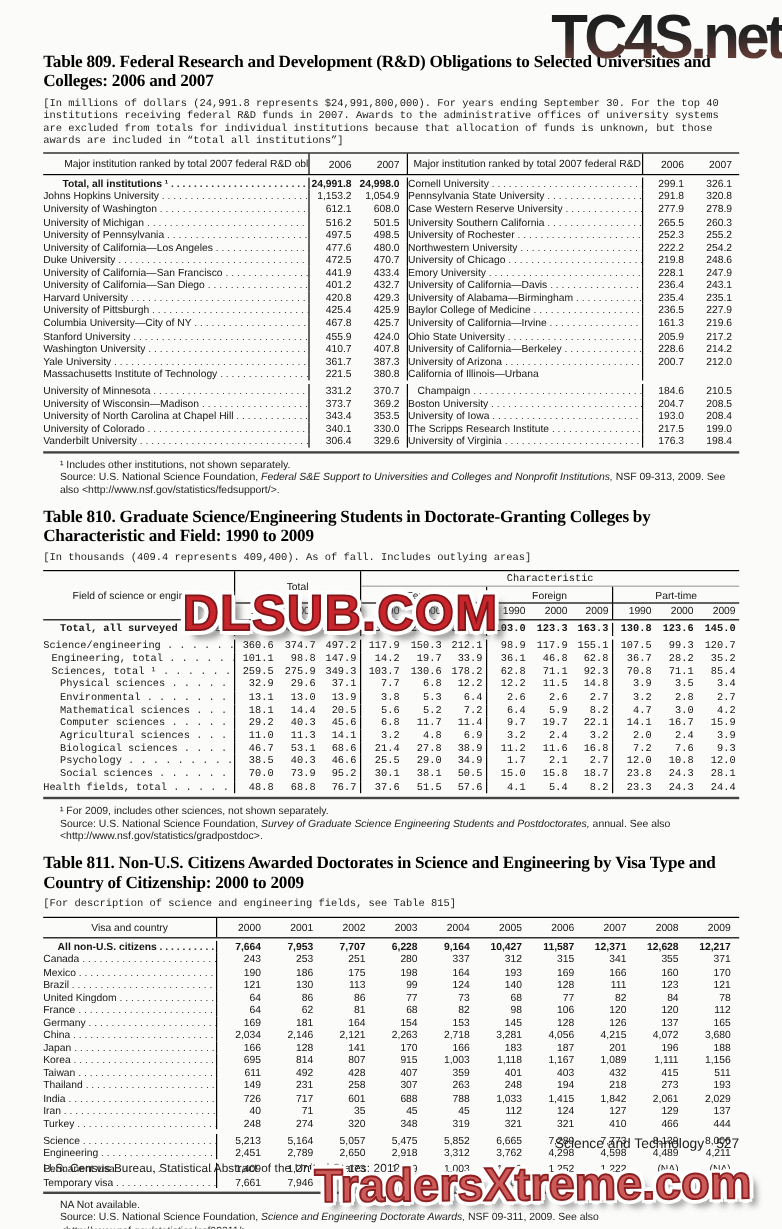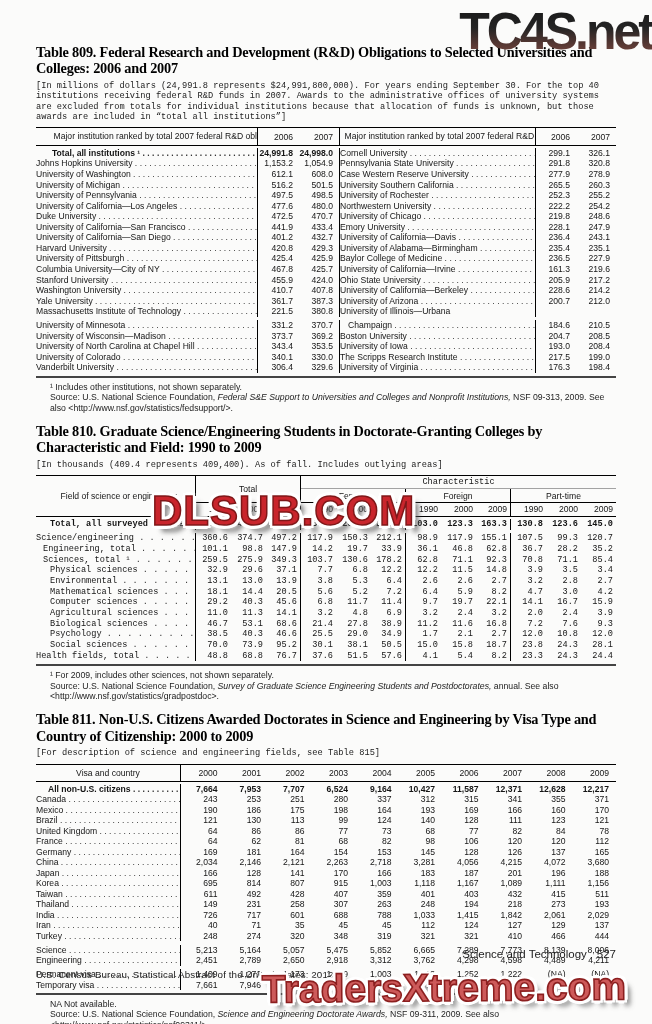--- a/index.html
+++ b/index.html
@@ -259,21 +259,21 @@
           <div class="cell num lv bR">387.3</div>
           <div class="cell nm rnm bR">University of Arizona</div>
           <div class="cell num rv">200.7</div>
           <div class="cell num rv">212.0</div>
         </div>
 
         <div class="t809-row rnolead">
           <div class="cell nm lnm bR">Massachusetts Institute of Technology</div>
           <div class="cell num lv">221.5</div>
           <div class="cell num lv bR">380.8</div>
-          <div class="cell nm rnm bR">University of Illinois—Urbana</div>
+          <div class="cell nm rnm bR">California of Illinois—Urbana</div>
           <div class="cell num rv"></div>
           <div class="cell num rv"></div>
         </div>
 
         <div class="t809-row gaptop rind">
           <div class="cell nm lnm bR">University of Minnesota</div>
           <div class="cell num lv">331.2</div>
           <div class="cell num lv bR">370.7</div>
           <div class="cell nm rnm bR">Champaign</div>
           <div class="cell num rv">184.6</div>
@@ -578,21 +578,21 @@
         <div class="cell hy">2000</div><div class="cell hy">2001</div><div class="cell hy">2002</div><div class="cell hy">2003</div><div class="cell hy">2004</div><div class="cell hy">2005</div><div class="cell hy">2006</div><div class="cell hy">2007</div><div class="cell hy">2008</div><div class="cell hy">2009</div>
       </div>
     </div>
     <div class="t811-body">
 
         <div class="t811-row totrow811">
           <div class="cell nm bR">All non-U.S. citizens</div>
           <div class="cell num">7,664</div>
           <div class="cell num">7,953</div>
           <div class="cell num">7,707</div>
-          <div class="cell num">6,524</div>
+          <div class="cell num">6,228</div>
           <div class="cell num">9,164</div>
           <div class="cell num">10,427</div>
           <div class="cell num">11,587</div>
           <div class="cell num">12,371</div>
           <div class="cell num">12,628</div>
           <div class="cell num">12,217</div>
         </div>
 
         <div class="t811-row">
           <div class="cell nm bR">Canada</div>

